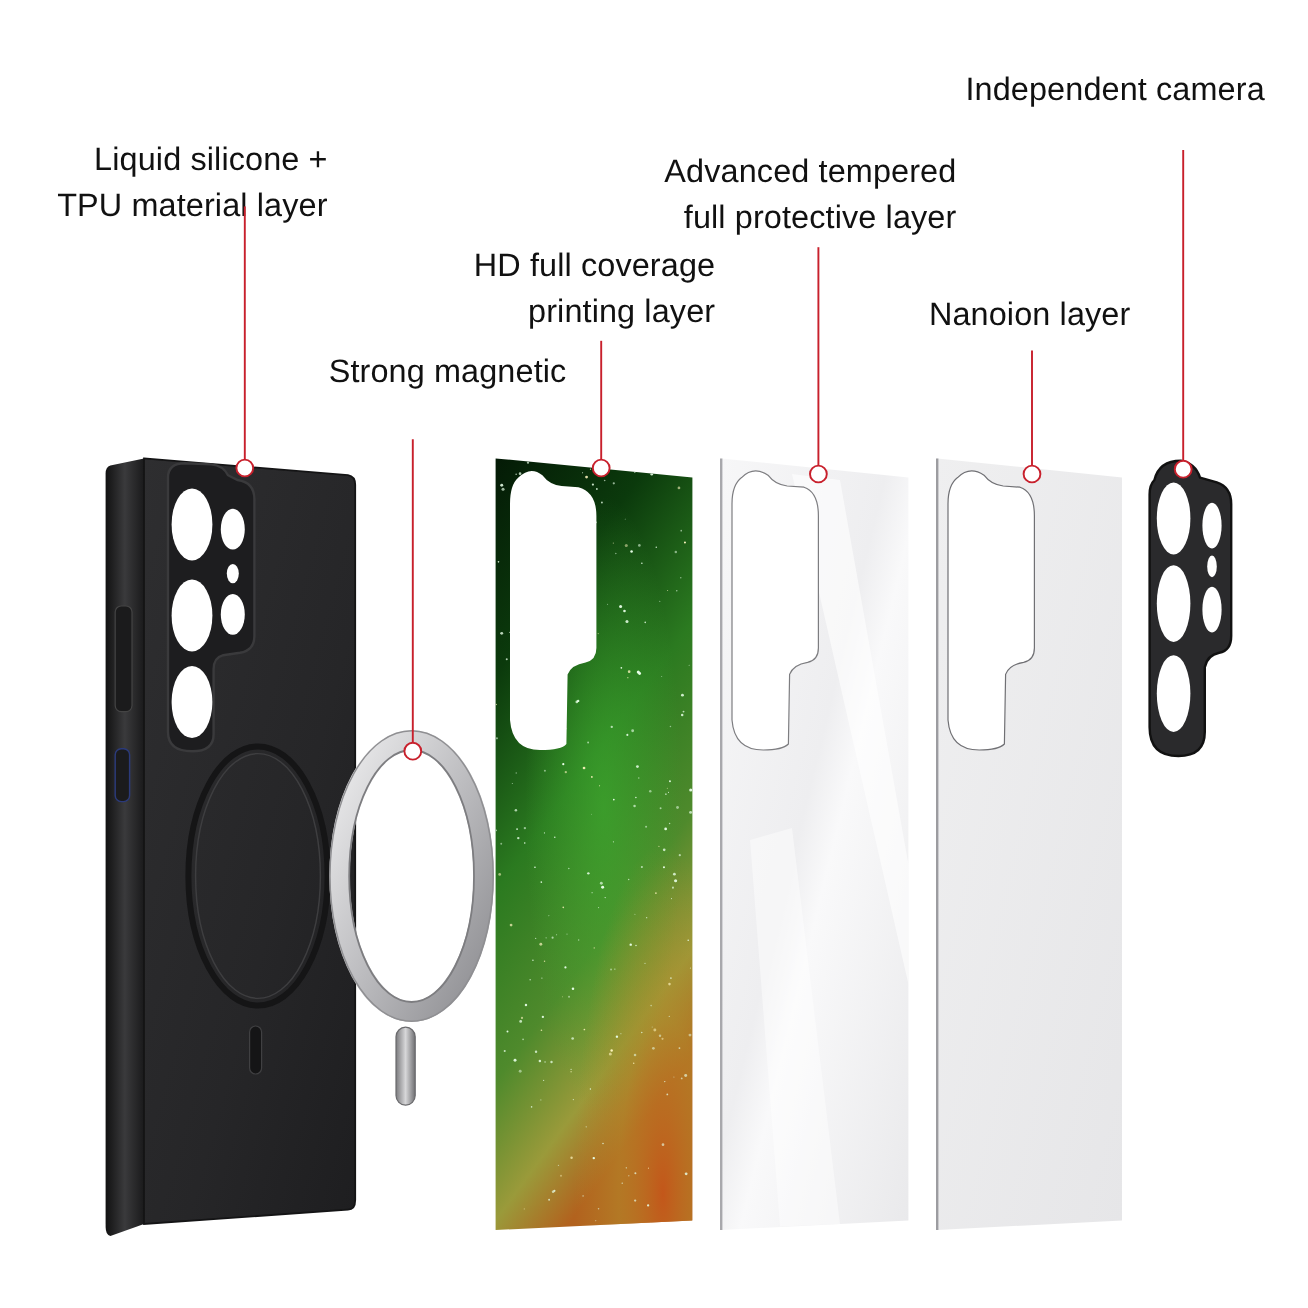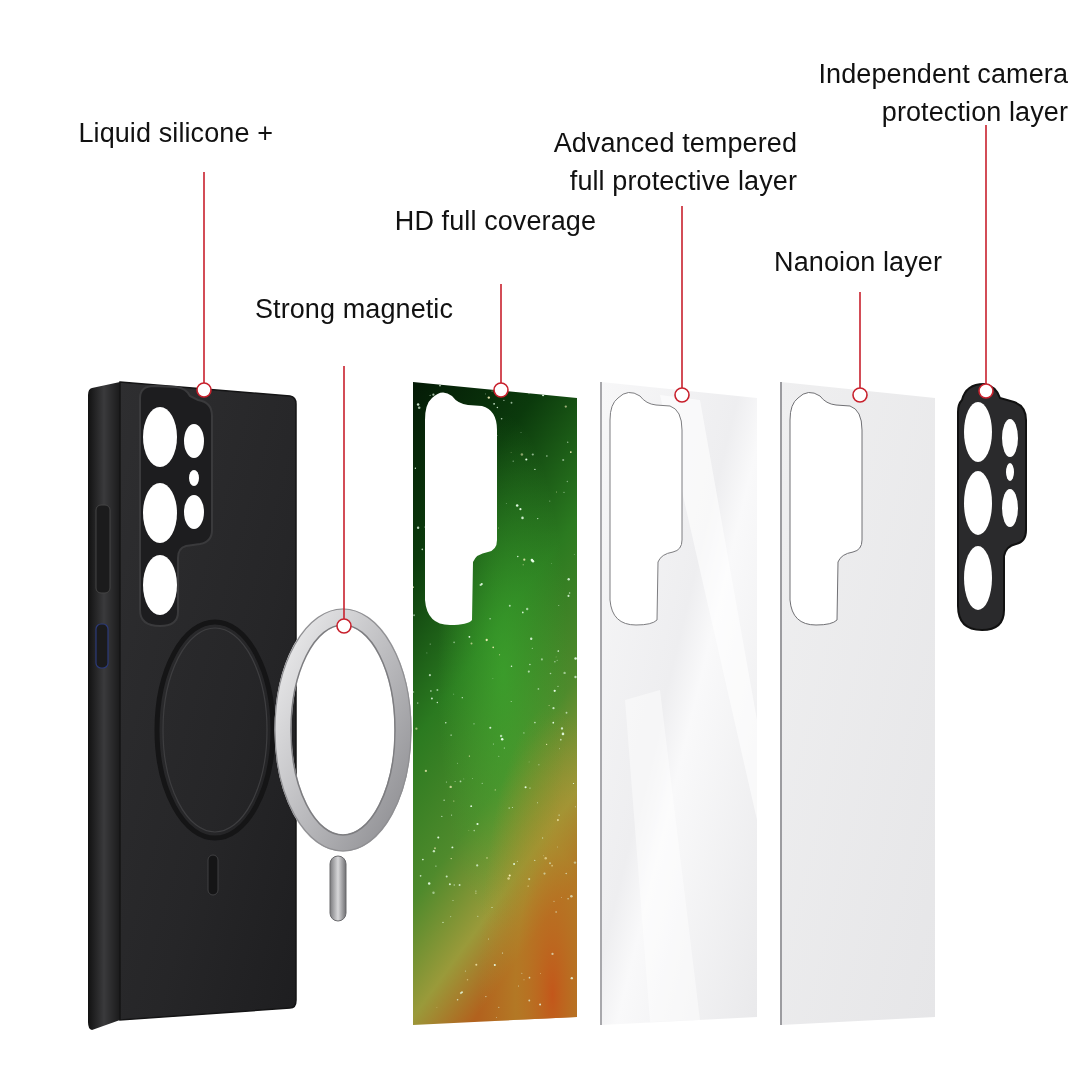--- a/index.html
+++ b/index.html
@@ -1,45 +1,46 @@
 <!DOCTYPE html>
 <html><head>
 <meta charset="utf-8">
 <style>
   html, body { margin: 0; padding: 0; background: #ffffff; }
   body { width: 1090px; height: 1090px; position: relative; overflow: hidden;
          font-family: "Liberation Sans", "DejaVu Sans", sans-serif; }
   .label { position: absolute; color: #111; font-size: 27px; line-height: 38px;
            text-align: right; white-space: nowrap; letter-spacing: 0.1px; }
   .label span { display: block; }
-  .label.center { text-align: center; }
+  .label.center { text-align: right; }
   svg.stage { position: absolute; left: 0; top: 0; }
 </style>
 </head>
 <body>
 
 <div class="label" style="right:817px; top:86px;margin-top:28px;">
   <span>Liquid silicone +</span>
+  <span>TPU material layer</span>
 </div>
 <div class="label center" style="left:236px; width:236px; top:290px;">
   <span>Strong magnetic</span>
 </div>
 <div class="label" style="right:494px; top:202px;margin-left:48px;">
   <span>HD full coverage</span>
+  <span>printing layer</span>
 </div>
 <div class="label" style="right:293px; top:124px;">
   <span>Advanced tempered</span>
   <span>full protective layer</span>
 </div>
 <div class="label" style="right:148px; top:243px;">
   <span>Nanoion layer</span>
 </div>
-<div class="label" style="right:22px; top:55px;">
+<div class="label" style="right:36px; top:55px;">
   <span>Independent camera</span>
-  <span>protection layer</span>
 </div>
 
 <svg class="stage" width="1090" height="1090" viewBox="0 0 1090 1090">
   <defs>
     <linearGradient id="caseGrad" x1="0" y1="0" x2="1" y2="1">
       <stop offset="0" stop-color="#2e2e30"></stop>
       <stop offset="0.6" stop-color="#262628"></stop>
       <stop offset="1" stop-color="#1e1e20"></stop>
     </linearGradient>
     <linearGradient id="edgeGrad" x1="0" y1="0" x2="1" y2="0">

